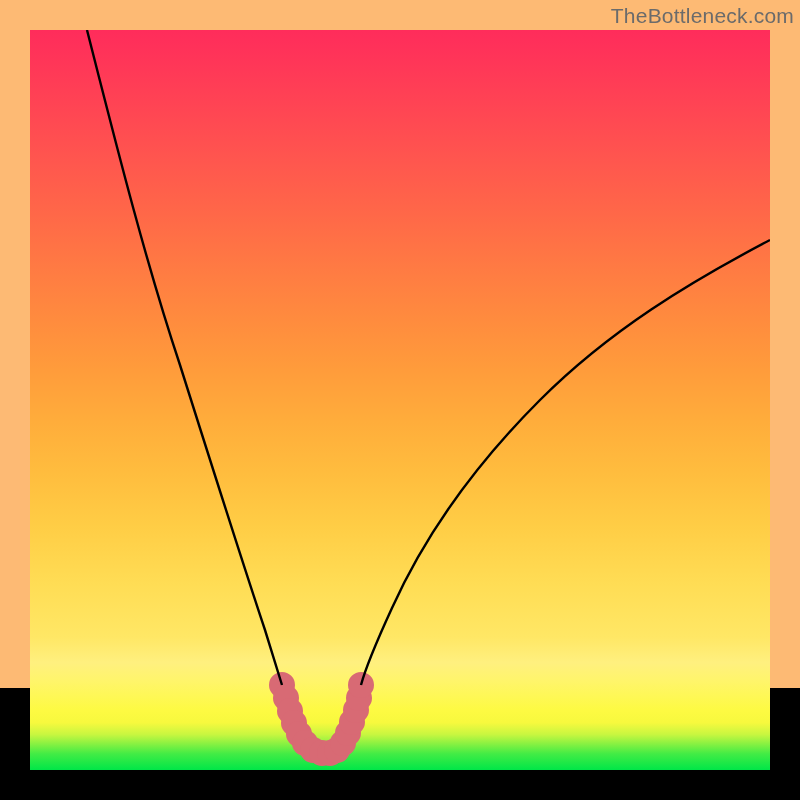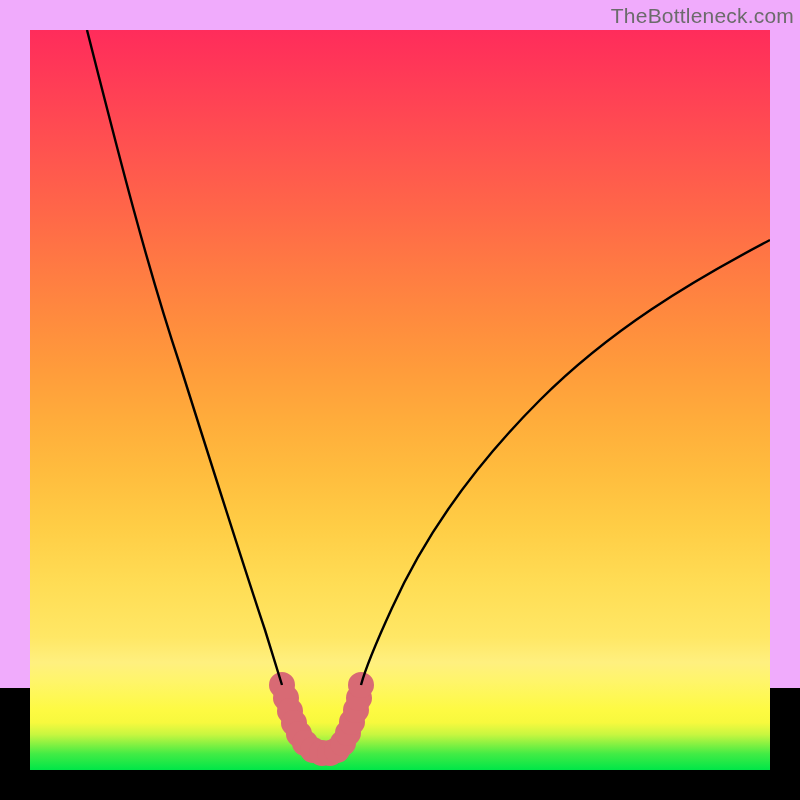--- a/index.html
+++ b/index.html
@@ -10,21 +10,21 @@
     background: #000;
     overflow: hidden;
     font-family: Arial, Helvetica, sans-serif;
   }
   .frame {
     position: absolute;
     left: 0;
     top: 0;
     width: 800px;
     height: 688px;
-    background: #f0abfc;
+    background: #fdba74;
   }
   .plot-area {
     position: absolute;
     left: 30px;
     top: 30px;
     width: 740px;
     height: 740px;
     
     background: linear-gradient(
       to top,

